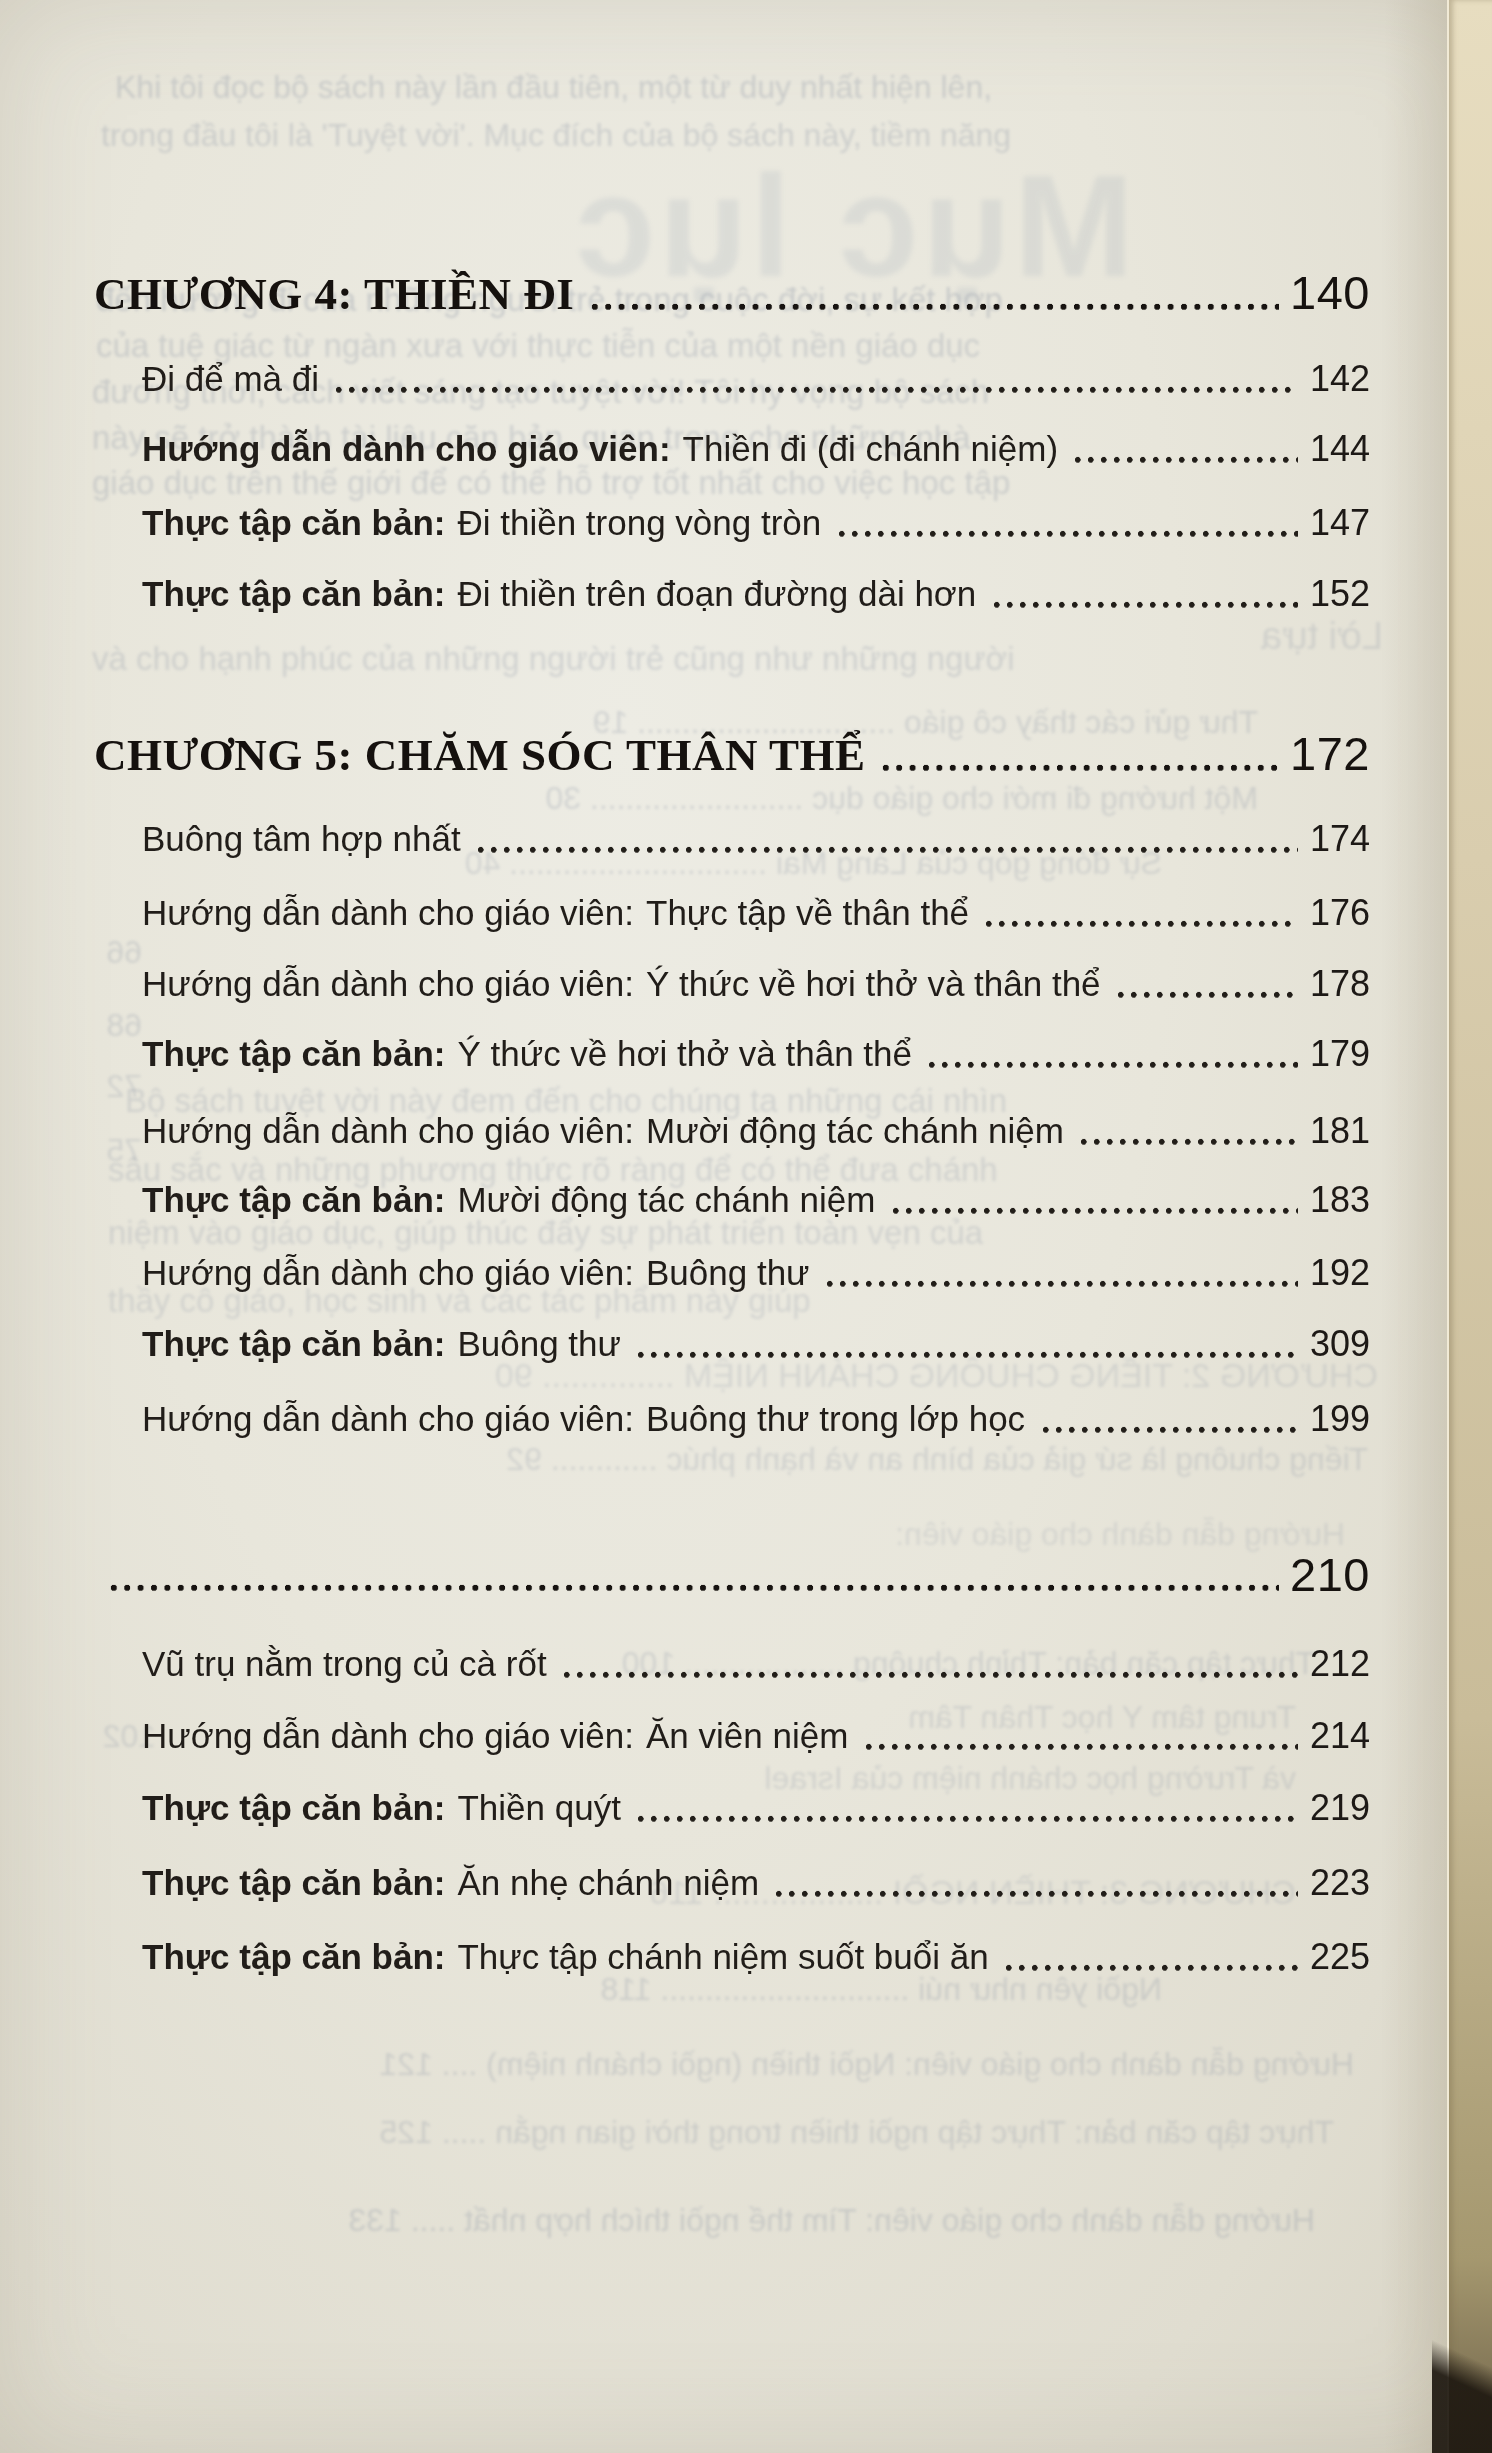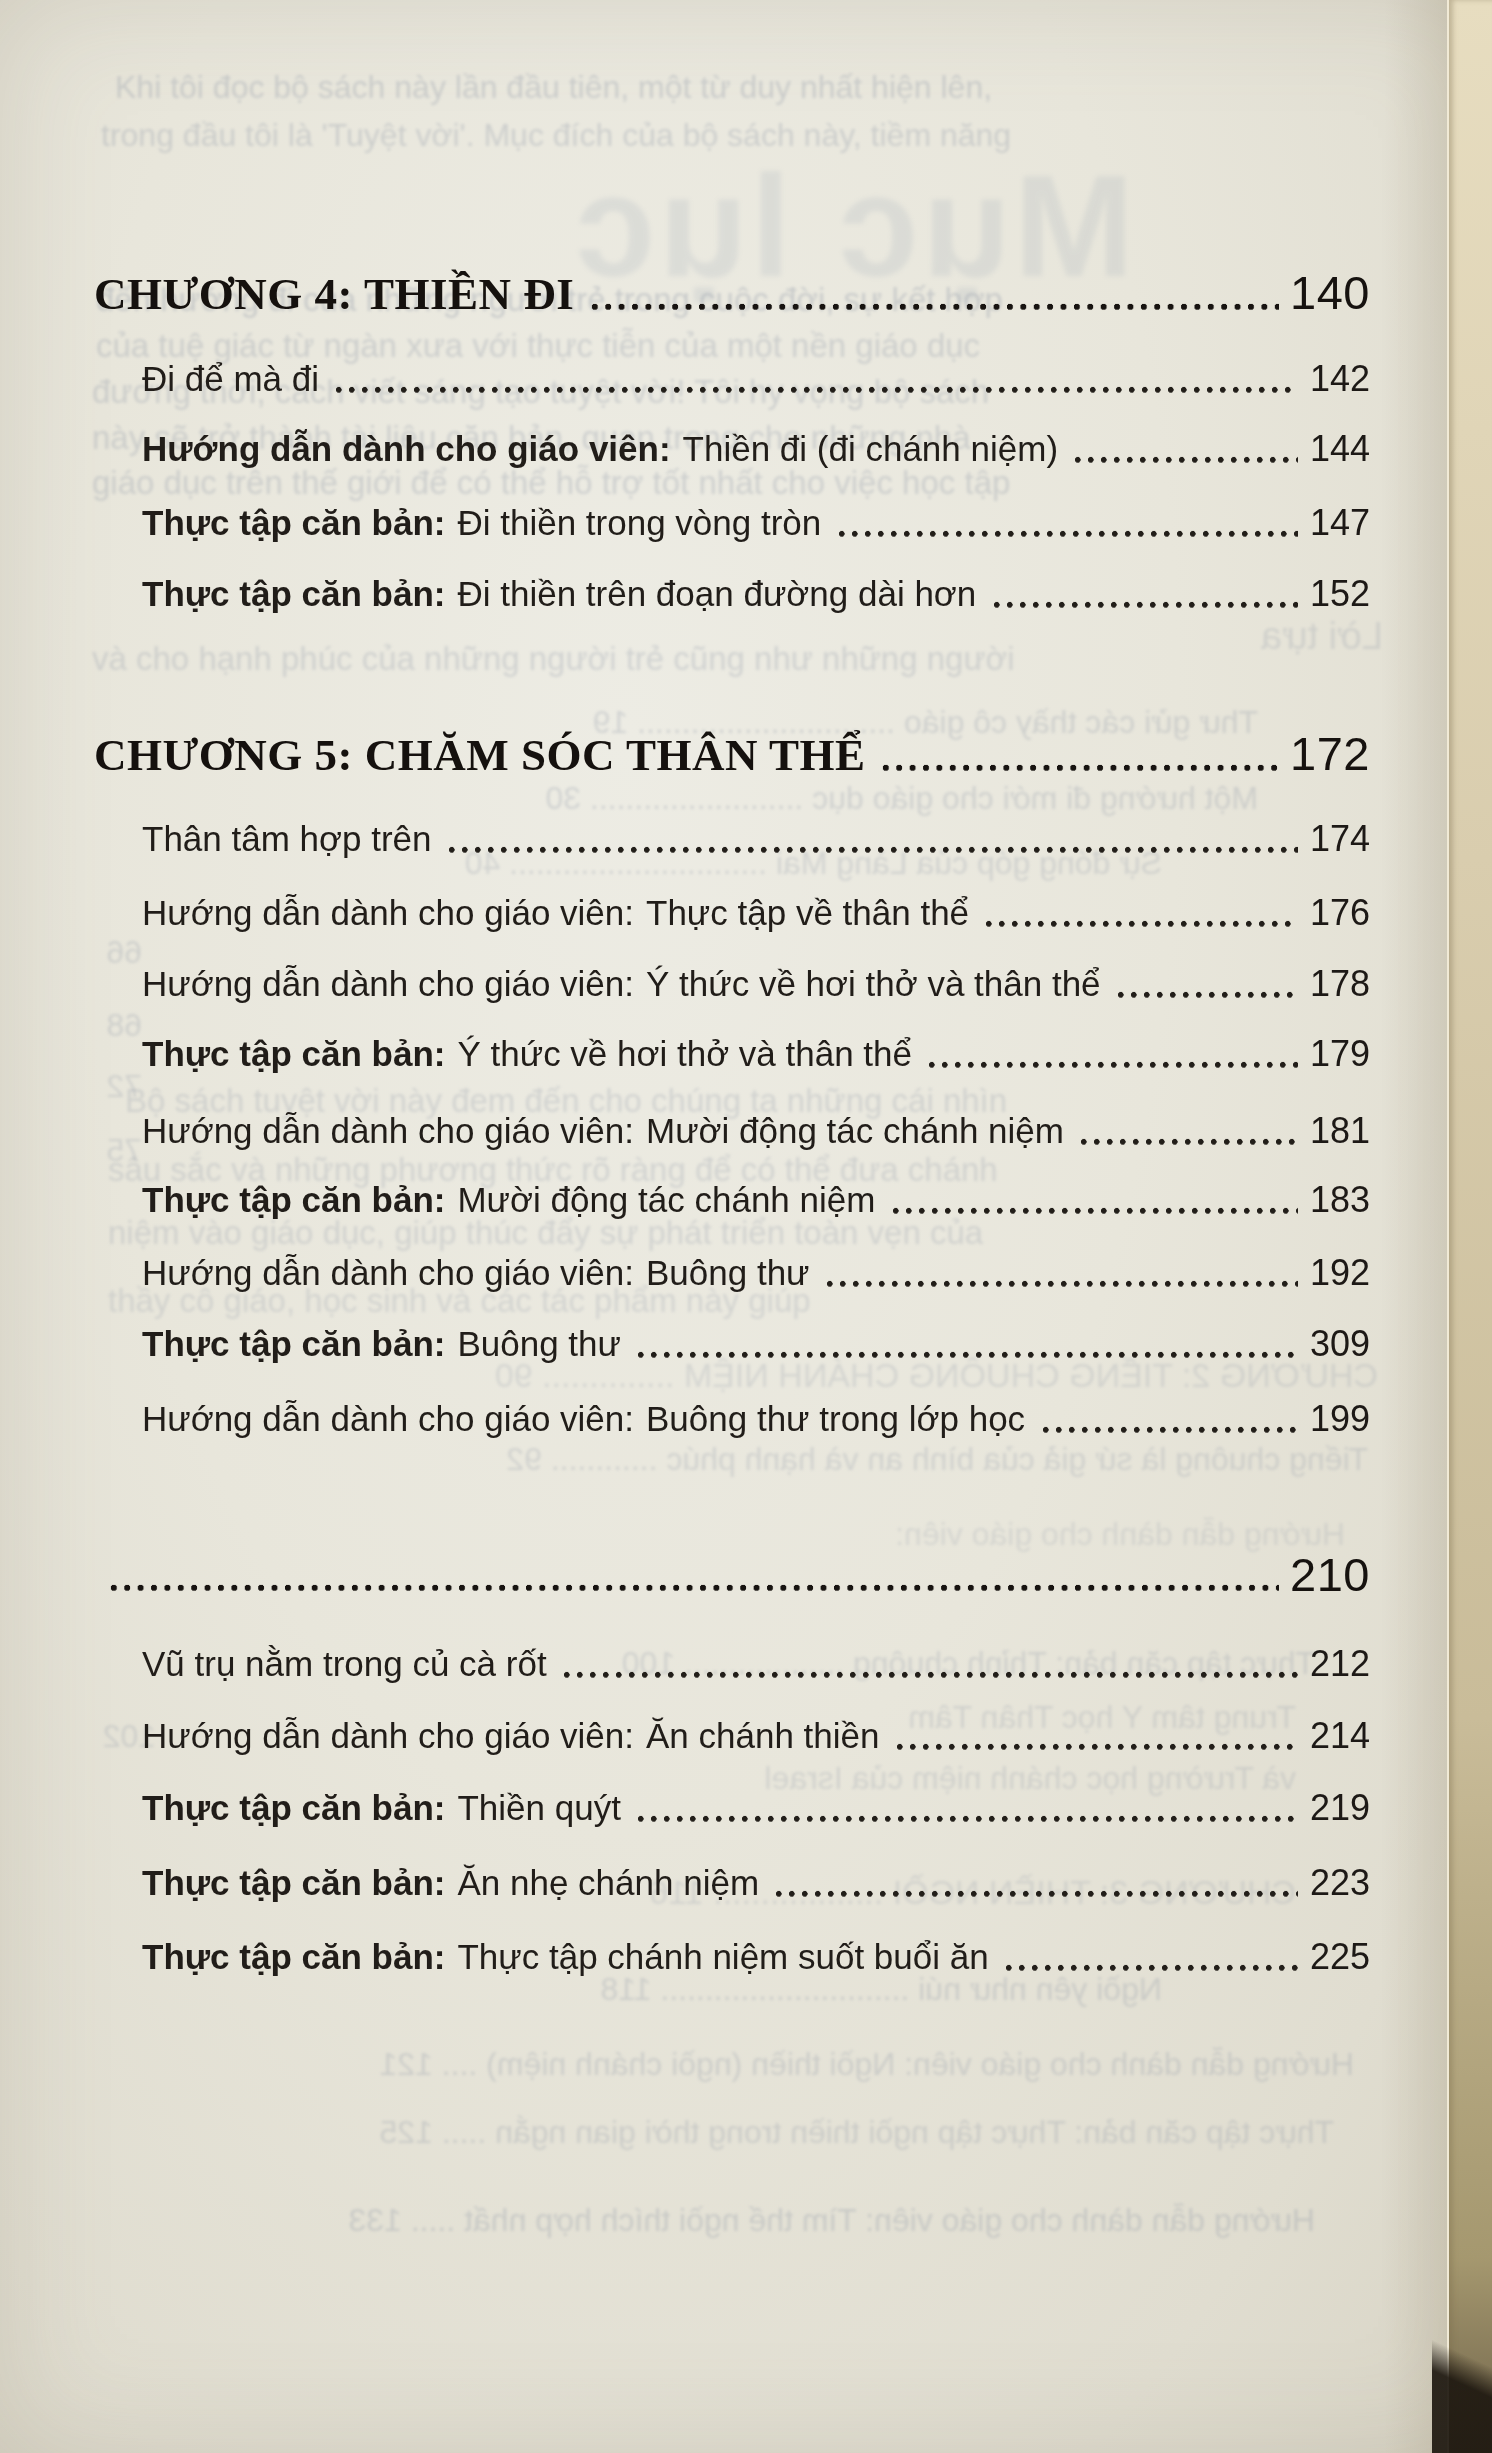--- a/index.html
+++ b/index.html
@@ -115,21 +115,21 @@
       <span class="pnum">152</span>
     </div>
 
     <div class="row hrow" style="top:728px;">
       <span>CHƯƠNG 5: CHĂM SÓC THÂN THỂ</span>
       <span class="leader"></span>
       <span class="pnum">172</span>
     </div>
     <div class="row entry" style="top:818px;">
       <span class="prefix"></span>
-      <span>Thân tâm hợp trên</span>
+      <span>Buông tâm hợp nhất</span>
       <span class="leader"></span>
       <span class="pnum">174</span>
     </div>
     <div class="row entry" style="top:892px;">
       <span class="prefix">Hướng dẫn dành cho giáo viên:</span>
       <span>Thực tập về thân thể</span>
       <span class="leader"></span>
       <span class="pnum">176</span>
     </div>
     <div class="row entry" style="top:963px;">
@@ -180,21 +180,21 @@
       <span class="pnum">210</span>
     </div>
     <div class="row entry" style="top:1643px;">
       <span class="prefix"></span>
       <span>Vũ trụ nằm trong củ cà rốt</span>
       <span class="leader"></span>
       <span class="pnum">212</span>
     </div>
     <div class="row entry" style="top:1715px;">
       <span class="prefix">Hướng dẫn dành cho giáo viên:</span>
-      <span>Ăn chánh thiền</span>
+      <span>Ăn viên niệm</span>
       <span class="leader"></span>
       <span class="pnum">214</span>
     </div>
     <div class="row entry" style="top:1787px;">
       <span class="prefix b">Thực tập căn bản:</span>
       <span>Thiền quýt</span>
       <span class="leader"></span>
       <span class="pnum">219</span>
     </div>
     <div class="row entry" style="top:1862px;">

